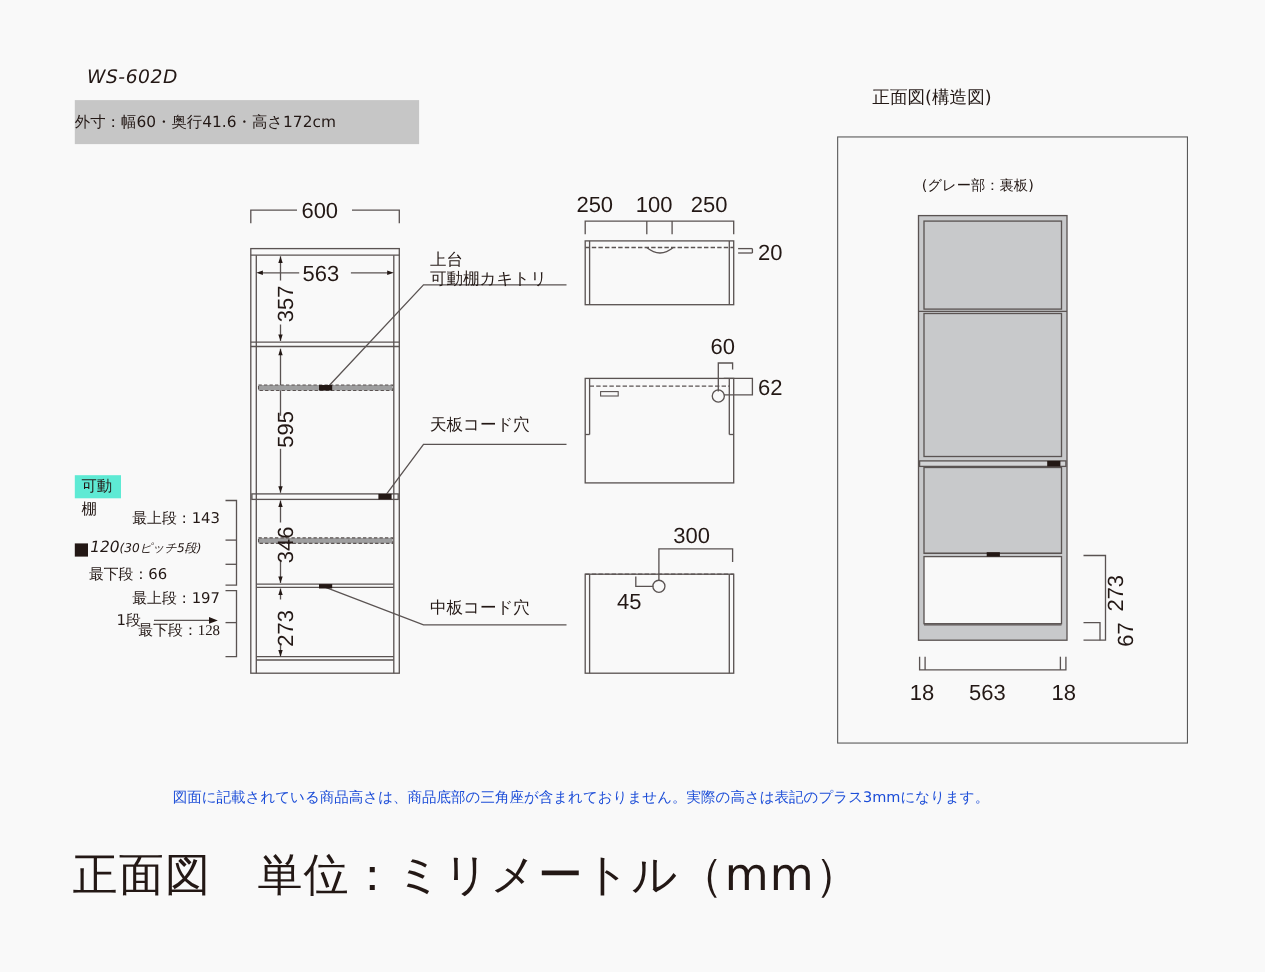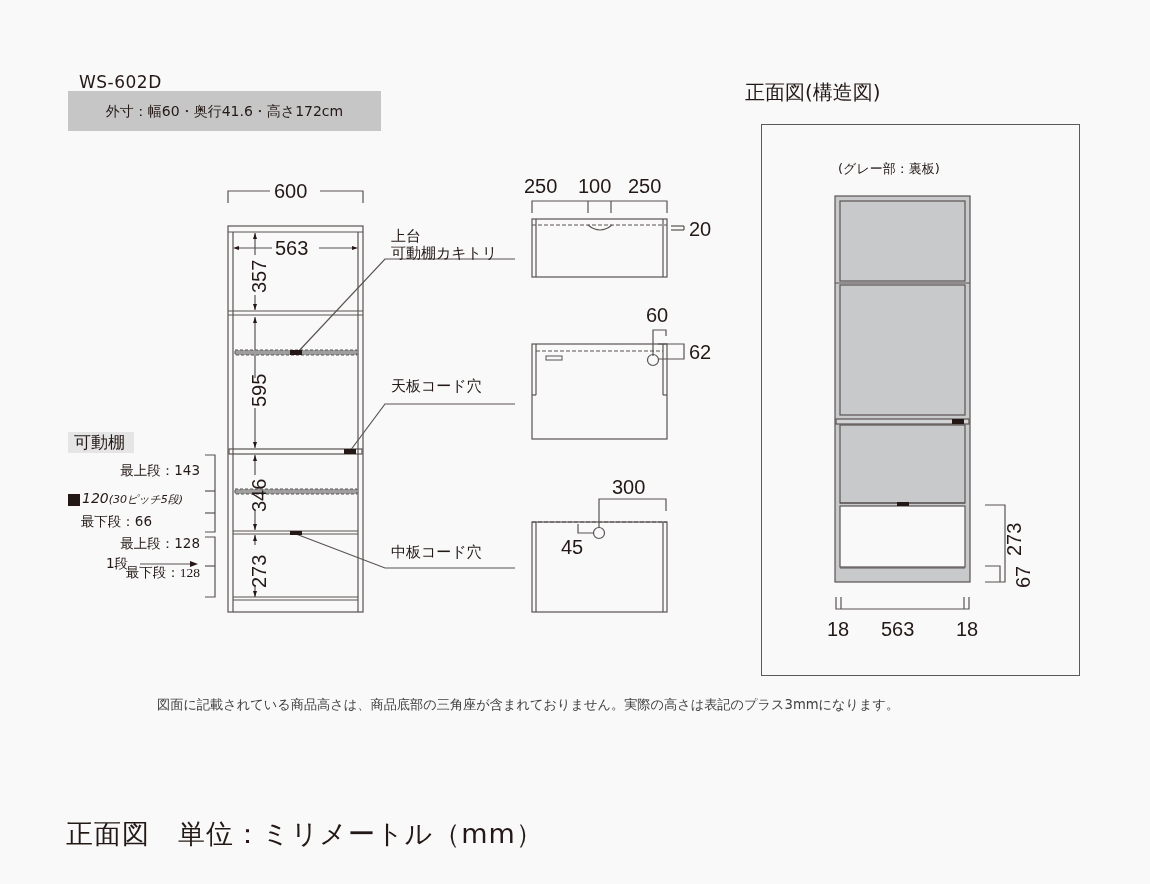--- a/index.html
+++ b/index.html
@@ -2,33 +2,33 @@
 <html><head>
   <meta charset="utf-8">
   <style>
     html, body { margin: 0; padding: 0; }
     body {
       width: 1150px; height: 884px; background: #f9f9f9;
       position: relative; overflow: hidden;
       font-family: "DejaVu Sans", "Liberation Sans", sans-serif; color: #231815;
     }
     .abs { position: absolute; }
-    .model { left: 79px; top: 72px; font-size: 17px; letter-spacing: 0.5px; }
+    .model { left: 79px; top: 60px; font-size: 17px; letter-spacing: 0.5px; font-style: italic; }
     .outer-dims {
       left: 68px; top: 91px; width: 313px; height: 40px; background: #c6c6c6;
-      font-size: 14px; line-height: 40px; text-align: center;
+      font-size: 14px; line-height: 40px; text-align: left;
     }
-    .struct-title { left: 745px; top: 79px; font-size: 20px; }
+    .struct-title { left: 793px; top: 79px; font-size: 16px; }
     .struct-box { left: 761px; top: 124px; width: 319px; height: 552px; border: 1px solid #5a5a5a; box-sizing: border-box; }
     .gray-note { left: 838px; top: 160px; font-size: 13px; }
-    .note { left: 157px; top: 696px; font-size: 13.2px; color: #404040; white-space: nowrap; }
-    .footer { left: 66px; top: 816px; font-size: 27px; letter-spacing: 1px; white-space: nowrap; }
+    .note { left: 157px; top: 716px; font-size: 13.2px; color: #1d4ed8; white-space: nowrap; }
+    .footer { left: 66px; top: 768px; font-size: 41px; letter-spacing: 1px; white-space: nowrap; }
     .lbl { font-size: 15px; white-space: nowrap; line-height: 1.15; }
     .lbl-sm { font-size: 13.5px; white-space: nowrap; }
-    .tag { left: 68px; top: 432px; width: 66px; height: 21px; background: #e5e5e5; font-size: 17px; line-height: 21px; padding-left: 6px; box-sizing: border-box; }
+    .tag { left: 68px; top: 432px; width: 42px; height: 21px; background: #5eead4; font-size: 14px; line-height: 21px; padding-left: 6px; box-sizing: border-box; }
     svg { position: absolute; left: 0; top: 0; }
     .dim { font-family: "Liberation Sans", sans-serif; font-size: 20px; fill: #231815; }
   </style>
 </head>
 <body>
 
 <div class="abs model">WS-602D</div>
 <div class="abs outer-dims">外寸：幅60・奥行41.6・高さ172cm</div>
 
 <svg width="1150" height="884">
@@ -175,21 +175,21 @@
 </div>
 <div class="abs lbl" style="left:391px;top:379px;font-family:Liberation Mono, monospace;">天板コード穴</div>
 <div class="abs lbl" style="left:391px;top:544px;">中板コード穴</div>
 
 <div class="abs tag">可動棚</div>
 <div class="abs lbl-sm" style="right:950px;top:462px;">最上段：143</div>
 <div class="abs lbl-sm" style="left:82px;top:490px;font-style:italic;">
   <span style="font-size:0;">■120</span><span style="font-size:14px;">120</span><span style="font-size:11px;">(30ピッチ5段)</span>
 </div>
 <div class="abs lbl-sm" style="right:998px;top:513px;">最下段：66</div>
-<div class="abs lbl-sm" style="right:950px;top:535px;">最上段：128</div>
+<div class="abs lbl-sm" style="right:950px;top:535px;">最上段：197</div>
 <div class="abs lbl-sm" style="left:106px;top:555px;">1段</div>
 <div class="abs lbl-sm" style="right:950px;top:564px;font-family:Liberation Serif, serif;">最下段：128</div>
 
 <div class="abs struct-title">正面図(構造図)</div>
 <div class="abs struct-box"></div>
 <div class="abs gray-note">(グレー部：裏板)</div>
 
 <div class="abs note">図面に記載されている商品高さは、商品底部の三角座が含まれておりません。実際の高さは表記のプラス3mmになります。</div>
 <div class="abs footer">正面図　単位：ミリメートル（mm）</div>
 

